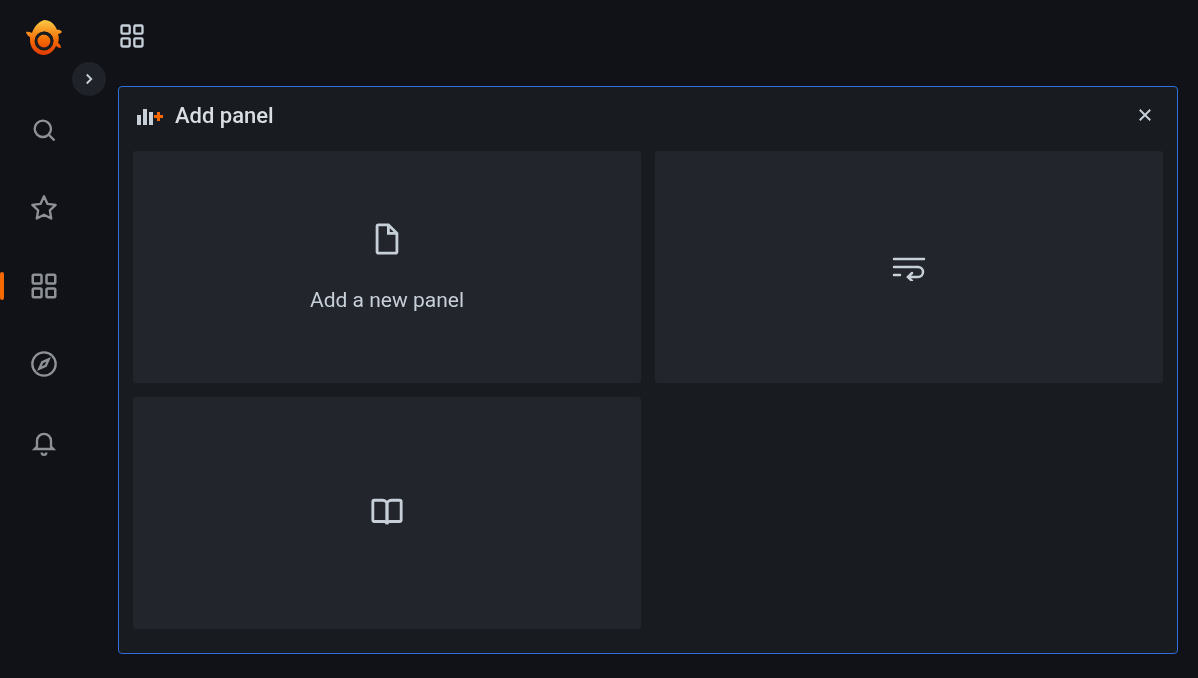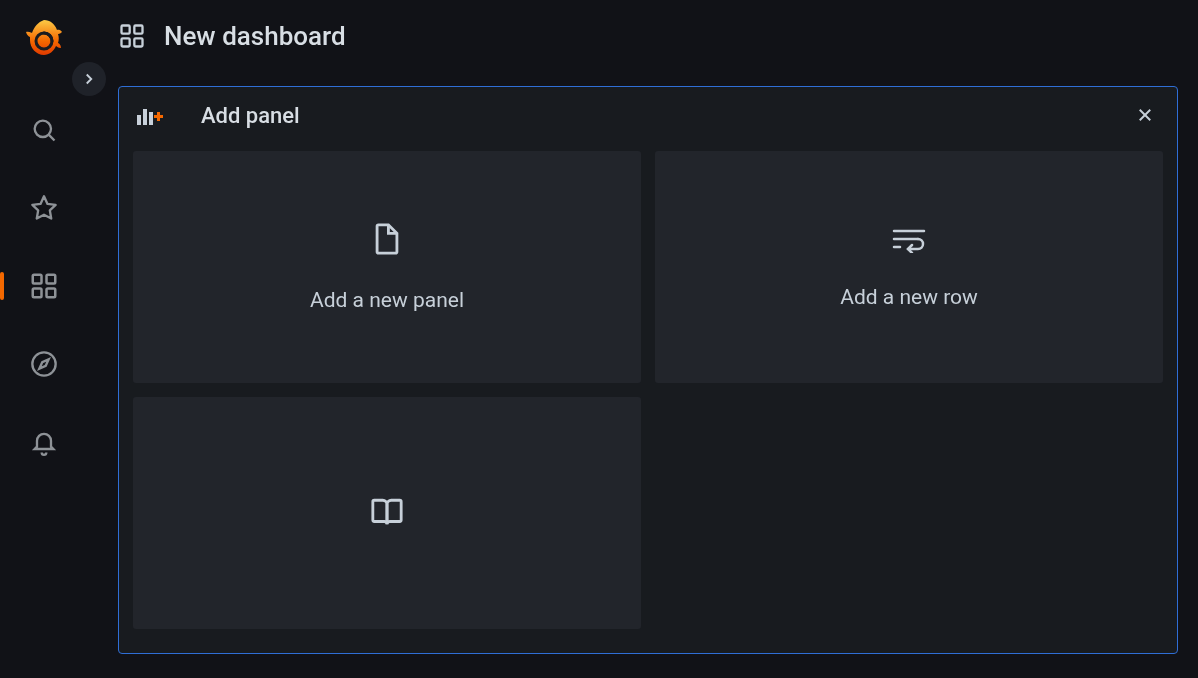--- a/index.html
+++ b/index.html
@@ -99,21 +99,20 @@
     .panel-editor {
       border: 1px solid #2f6ed6;
       border-radius: 4px;
       background: #181b1f;
       height: 568px;
     }
     .panel-header {
       display: flex;
       align-items: center;
       padding: 14px 18px 4px 18px;
-      gap: 26px;
     }
     .panel-header-title {
       color: #d8dee4;
       font-size: 22px;
       font-weight: 500;
       margin-left: 10px;
     }
     .panel-header-spacer { flex: 1; }
     .close-btn {
       background: none;
@@ -212,21 +211,20 @@
 </button>
 
 <div class="main">
   <div class="topbar">
     <svg width="28" height="28" viewBox="0 0 24 24" fill="none" stroke="#c7d0d9" stroke-width="2">
       <rect x="3" y="3" width="7" height="7" rx="1"></rect>
       <rect x="14" y="3" width="7" height="7" rx="1"></rect>
       <rect x="3" y="14" width="7" height="7" rx="1"></rect>
       <rect x="14" y="14" width="7" height="7" rx="1"></rect>
     </svg>
-    <span class="topbar-title">New dashboard</span>
   </div>
 
   <div class="content-area">
     <div class="panel-editor">
       <div class="panel-header">
         <svg width="28" height="20" viewBox="0 0 28 20">
           <rect x="0" y="10" width="4" height="10" fill="#c7d0d9"></rect>
           <rect x="6" y="4" width="4" height="16" fill="#c7d0d9"></rect>
           <rect x="12" y="7" width="4" height="13" fill="#c7d0d9"></rect>
           <rect x="20" y="7" width="3" height="9" fill="#f46800"></rect>
@@ -252,21 +250,20 @@
         </div>
 
         <div class="card">
           <svg width="38" height="28" viewBox="0 0 38 28" fill="none" stroke="currentColor" stroke-width="2.5" stroke-linecap="round">
             <line x1="4" y1="6" x2="34" y2="6"></line>
             <line x1="4" y1="14" x2="28" y2="14"></line>
             <path d="M28 14 A5 5 0 0 1 28 24 L18 24"></path>
             <polyline points="22 20 18 24 22 28" fill="none"></polyline>
             <line x1="4" y1="22" x2="10" y2="22"></line>
           </svg>
-          <span class="card-text">Add a new row</span>
         </div>
 
         <div class="card">
           <svg width="38" height="34" viewBox="0 0 24 24" fill="none" stroke="currentColor" stroke-width="2">
             <path d="M2 4 A1 1 0 0 1 3 3 L9 3 A3 3 0 0 1 12 6 L12 20 A2 2 0 0 0 10 18 L3 18 A1 1 0 0 1 2 17 Z"></path>
             <path d="M22 4 A1 1 0 0 0 21 3 L15 3 A3 3 0 0 0 12 6 L12 20 A2 2 0 0 1 14 18 L21 18 A1 1 0 0 0 22 17 Z"></path>
           </svg>
         </div>
       </div>
     </div>

